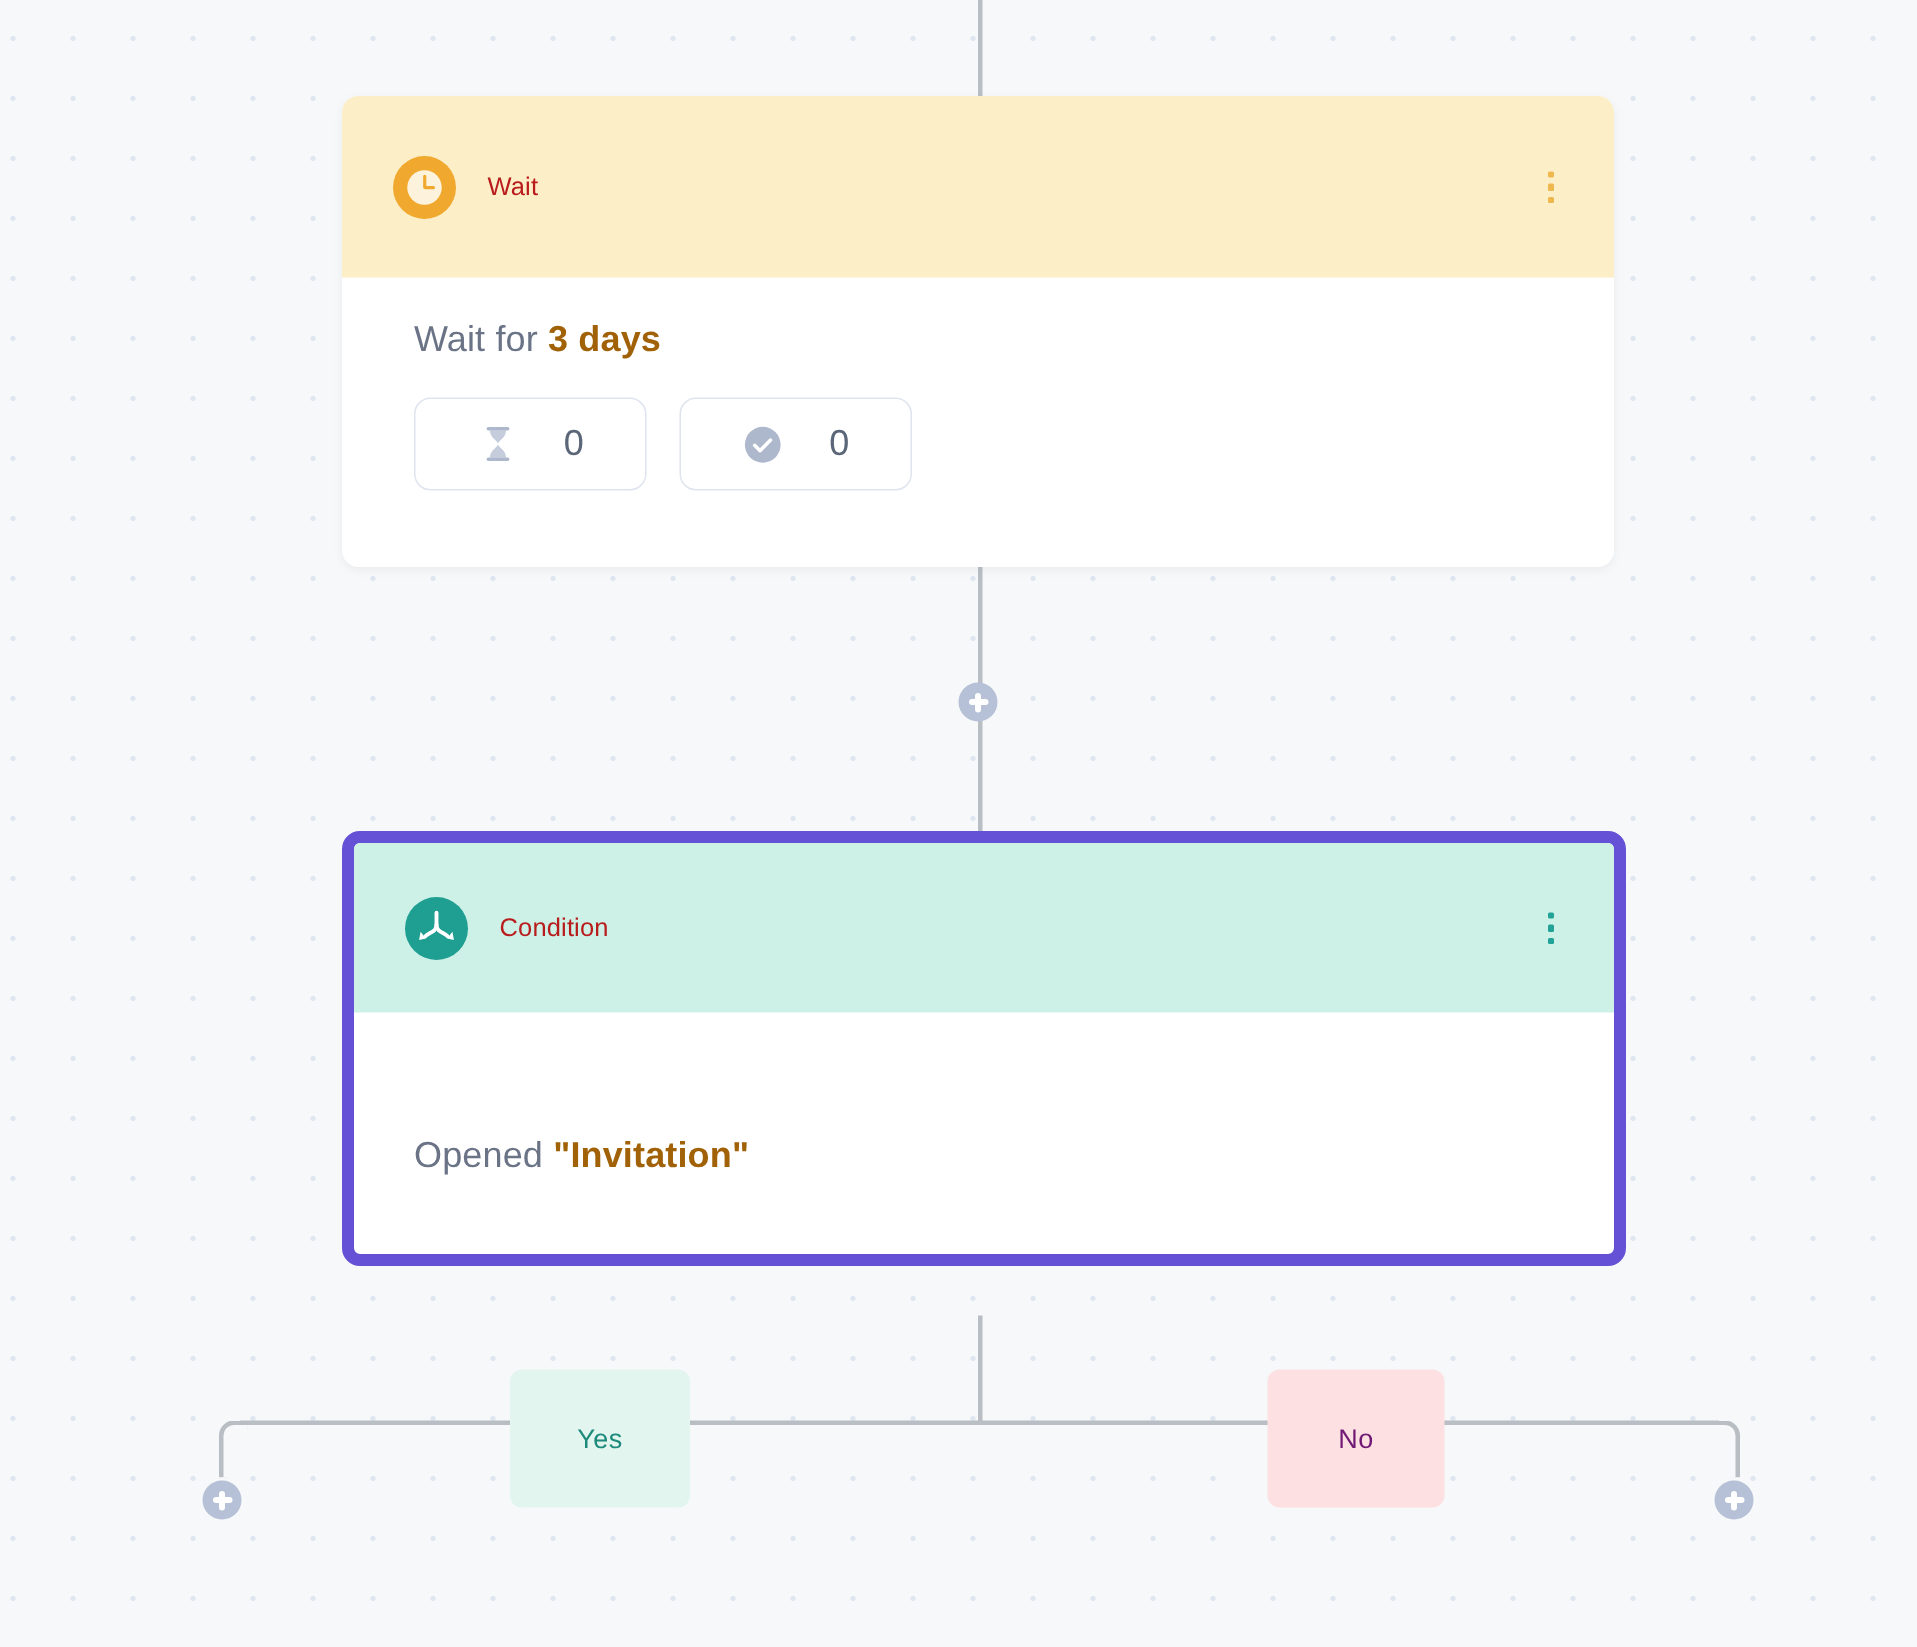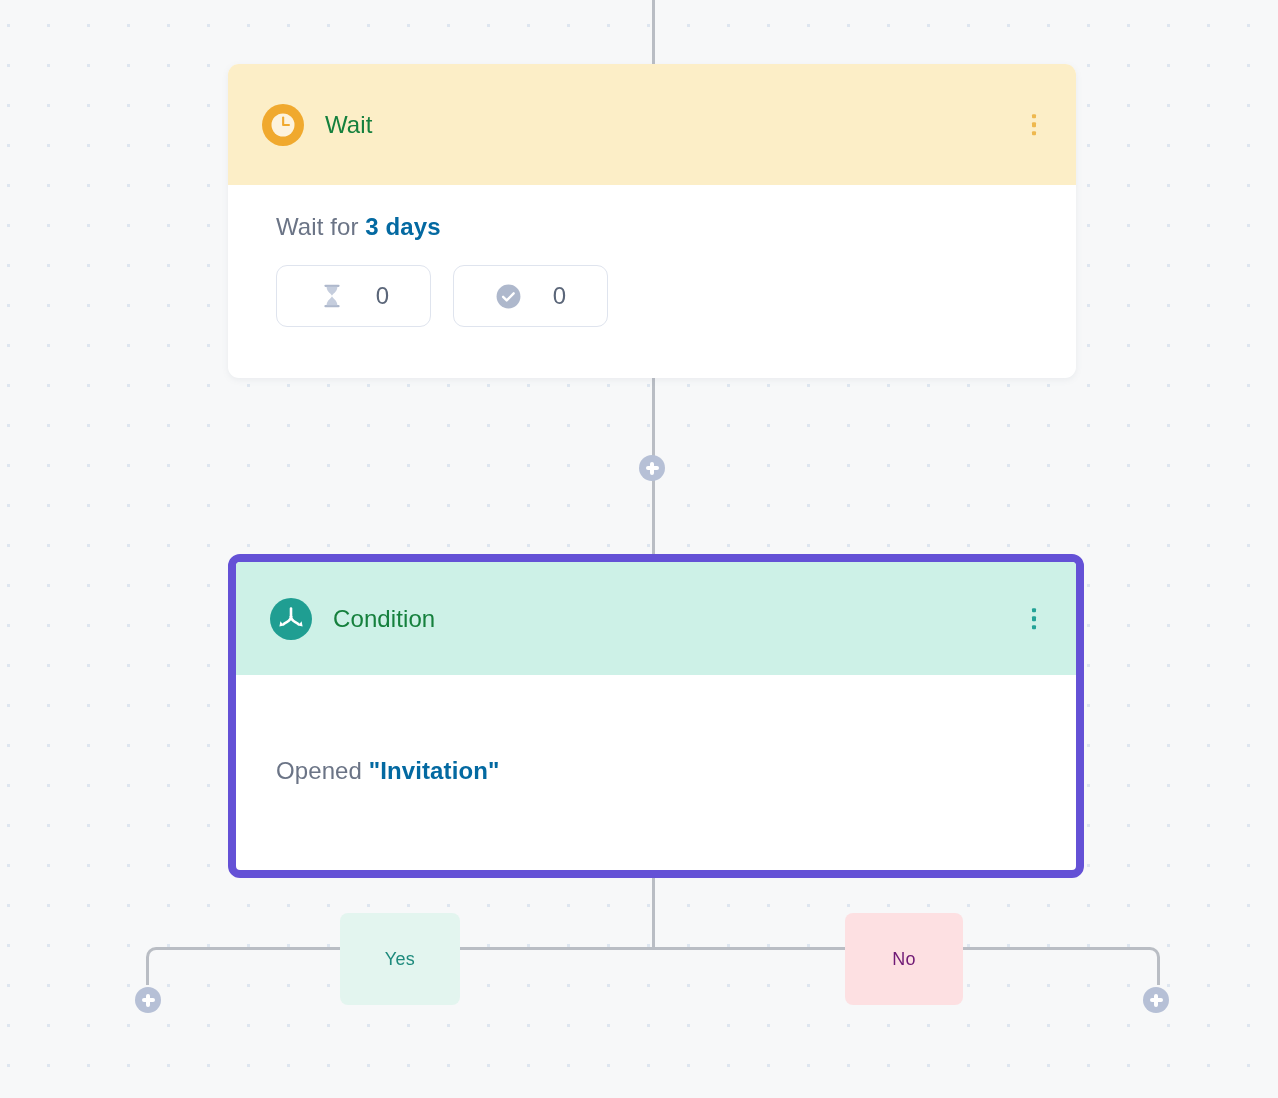--- a/index.html
+++ b/index.html
@@ -85,22 +85,22 @@
     width: 42px;
     height: 42px;
     border-radius: 50%;
     display: flex;
     align-items: center;
     justify-content: center;
     flex: 0 0 auto;
   }
 
   .card-title {
-    font-size: 24px;
-    color: #15803d;
+    font-size: 17px;
+    color: #b91c1c;
     margin-left: 21px;
     letter-spacing: 0.1px;
   }
 
   .kebab {
     position: absolute;
     right: 34px;
     top: 50%;
     transform: translateY(-50%);
     display: flex;
@@ -119,21 +119,21 @@
   .card-body {
     box-sizing: border-box;
   }
 
   .body-line {
     font-size: 24px;
     color: #6b7486;
     letter-spacing: 0.1px;
   }
   .body-line b {
-    color: #0369a1;
+    color: #a16207;
     font-weight: bold;
   }
 
   
   .chips {
     display: flex;
     gap: 22px;
     margin-top: 24px;
   }
   .chip {
@@ -262,21 +262,21 @@
               <path d="M7.2 12.3l3.2 3.2 6.2-6.3" stroke="#ffffff" stroke-width="2.1" fill="none" stroke-linecap="round" stroke-linejoin="round"></path>
             </svg>
           </span>
           <span class="chip-val">0</span>
         </div>
 
       </div>
     </div>
   </div>
 
-  <div class="card selected" style="left:236px; top:562px; width:840px; height:308px;">
+  <div class="card selected" style="left:236px; top:562px; width:840px; height:274px;">
 
     <div class="card-header" style="height:113px; background:#cdf1e7; padding:0 34px;">
 
       <div class="card-icon" style="background:#1f9e92;">
         <svg width="42" height="42" viewBox="0 0 42 42" aria-hidden="true">
           <path d="M21 10.5 L21 18.5" stroke="#ffffff" stroke-width="2.6" stroke-linecap="round"></path>
           <path d="M21 18.5 C21 23.5 16 23.5 13.6 26.2" stroke="#ffffff" stroke-width="2.6" fill="none" stroke-linecap="round"></path>
           <path d="M21 18.5 C21 23.5 26 23.5 28.4 26.2" stroke="#ffffff" stroke-width="2.6" fill="none" stroke-linecap="round"></path>
           <path d="M10.4 23.2 L13.9 27.6 L9.4 28.6 Z" fill="#ffffff"></path>
           <path d="M31.6 23.2 L28.1 27.6 L32.6 28.6 Z" fill="#ffffff"></path>

